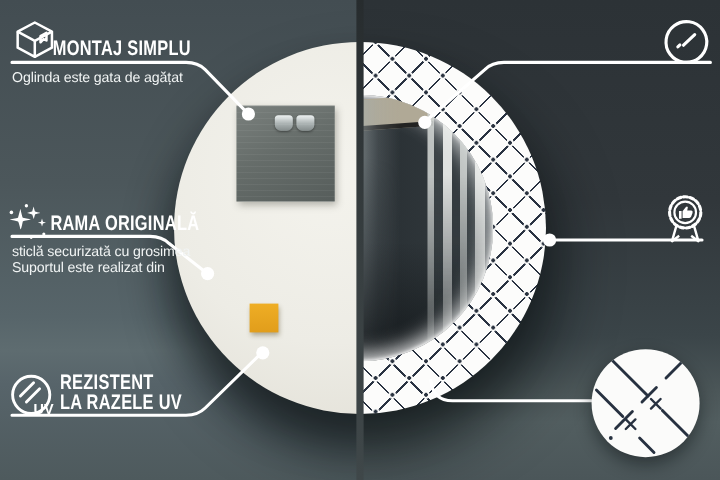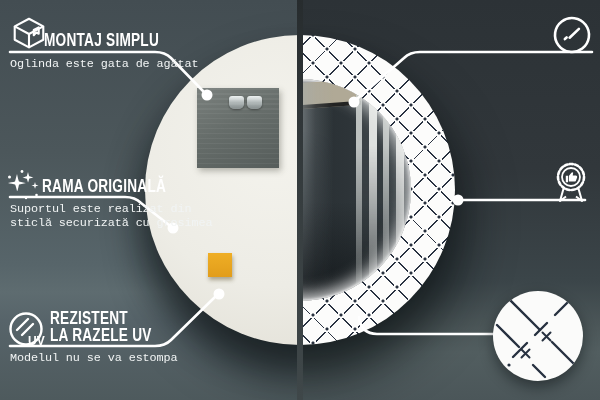--- a/index.html
+++ b/index.html
@@ -62,21 +62,21 @@
     mask-image:linear-gradient(180deg,#000 25%,rgba(0,0,0,.35) 70%,rgba(0,0,0,0) 100%);}
 
   
   .lines{position:absolute;left:0;top:0;z-index:7;pointer-events:none;}
 
   
   .callout{position:absolute;z-index:8;}
   .icon{position:absolute;}
   .hd{font-weight:bold;font-size:17.5px;line-height:17px;letter-spacing:.3px;white-space:nowrap;
       transform:scaleX(.78);transform-origin:left center;}
-  .sub{font-size:11.8px;line-height:14.2px;color:#f1f4f4;letter-spacing:-.1px;white-space:nowrap;font-family:Liberation Mono, monospace;}
+  .sub{font-size:11.8px;line-height:14.2px;color:#f1f4f4;letter-spacing:-.1px;white-space:nowrap;}
 
   
   .detail{position:absolute;left:493px;top:291px;width:90px;height:90px;border-radius:50%;
     background:#fbfbfa;z-index:7;box-shadow:0 6px 14px rgba(5,8,10,.45);overflow:hidden;}
 </style>
 </head>
 <body>
 
 <div class="scene">
 
@@ -138,39 +138,38 @@
       <path d="M12 14 Q13.5 21 14 21.5 Q21 23 21 23 Q13.5 24.5 14 24.5 Q12.5 32 12 31 Q10.5 24.5 10 24.5 Q3 23 3 23 Q10.5 21.5 10 21.5 Z" transform="translate(0,-8)"></path>
       <path d="M23 4 Q24 8 24.2 8.3 Q28.5 9.5 28.5 9.5 Q24 10.5 24.2 10.7 Q23 15 23 14.5 Q22 10.7 21.8 10.7 Q17.5 9.5 17.5 9.5 Q22 8.3 21.8 8.3 Z"></path>
       <path d="M30 14 Q30.7 16.5 30.8 16.7 Q33.5 17.5 33.5 17.5 Q30.7 18.2 30.8 18.3 Q30 21 30 20.8 Q29.3 18.3 29.2 18.3 Q26.5 17.5 26.5 17.5 Q29.3 16.7 29.2 16.7 Z"></path>
       <circle cx="4.5" cy="9" r="1.5"></circle>
       <circle cx="17" cy="3.5" r="1.4"></circle>
       <circle cx="31.5" cy="27" r="1.3"></circle>
       <circle cx="21" cy="30" r="1.2"></circle>
     </svg>
     <div class="hd" style="position:absolute;left:42px;top:178px">RAMA ORIGINALĂ</div>
     <div class="sub" style="position:absolute;left:10px;top:202px">
+      <div>sticlă securizată cu grosimea</div>
       <div>Suportul este realizat din</div>
-      <div>sticlă securizată cu grosimea</div>
     </div>
   </div>
 
   <div class="callout">
     <svg class="icon" style="left:7px;top:310px" width="40" height="40" viewBox="0 0 40 40">
       <circle cx="19" cy="19" r="15.5" fill="none" stroke="#fff" stroke-width="2.4"></circle>
       <g stroke="#fff" stroke-width="2.4" stroke-linecap="round">
         <line x1="10" y1="20" x2="21" y2="9"></line>
         <line x1="15" y1="25" x2="26" y2="14"></line>
       </g>
       <rect x="20" y="24" width="18" height="13" fill="#54616a" opacity="0"></rect>
       <text x="21" y="35" font-size="12" font-weight="bold" fill="#fff" font-family="Liberation Sans, sans-serif">UV</text>
     </svg>
     <div class="hd" style="position:absolute;left:50px;top:310px">REZISTENT</div>
     <div class="hd" style="position:absolute;left:50px;top:327px">LA RAZELE UV</div>
     <div class="sub" style="position:absolute;left:10px;top:351px">
-      <div>Modelul nu se va estompa</div>
     </div>
   </div>
 
   <div class="callout">
     <svg class="icon" style="left:551px;top:14px" width="43" height="43" viewBox="0 0 43 43">
       <g transform="rotate(8 21 21)">
         <circle cx="21" cy="21" r="17" fill="none" stroke="#fff" stroke-width="2.6"></circle>
         <line x1="19" y1="24" x2="27" y2="14" stroke="#fff" stroke-width="2.6" stroke-linecap="round"></line>
         <line x1="14.5" y1="26" x2="16" y2="24.2" stroke="#fff" stroke-width="2.6" stroke-linecap="round"></line>
       </g>

